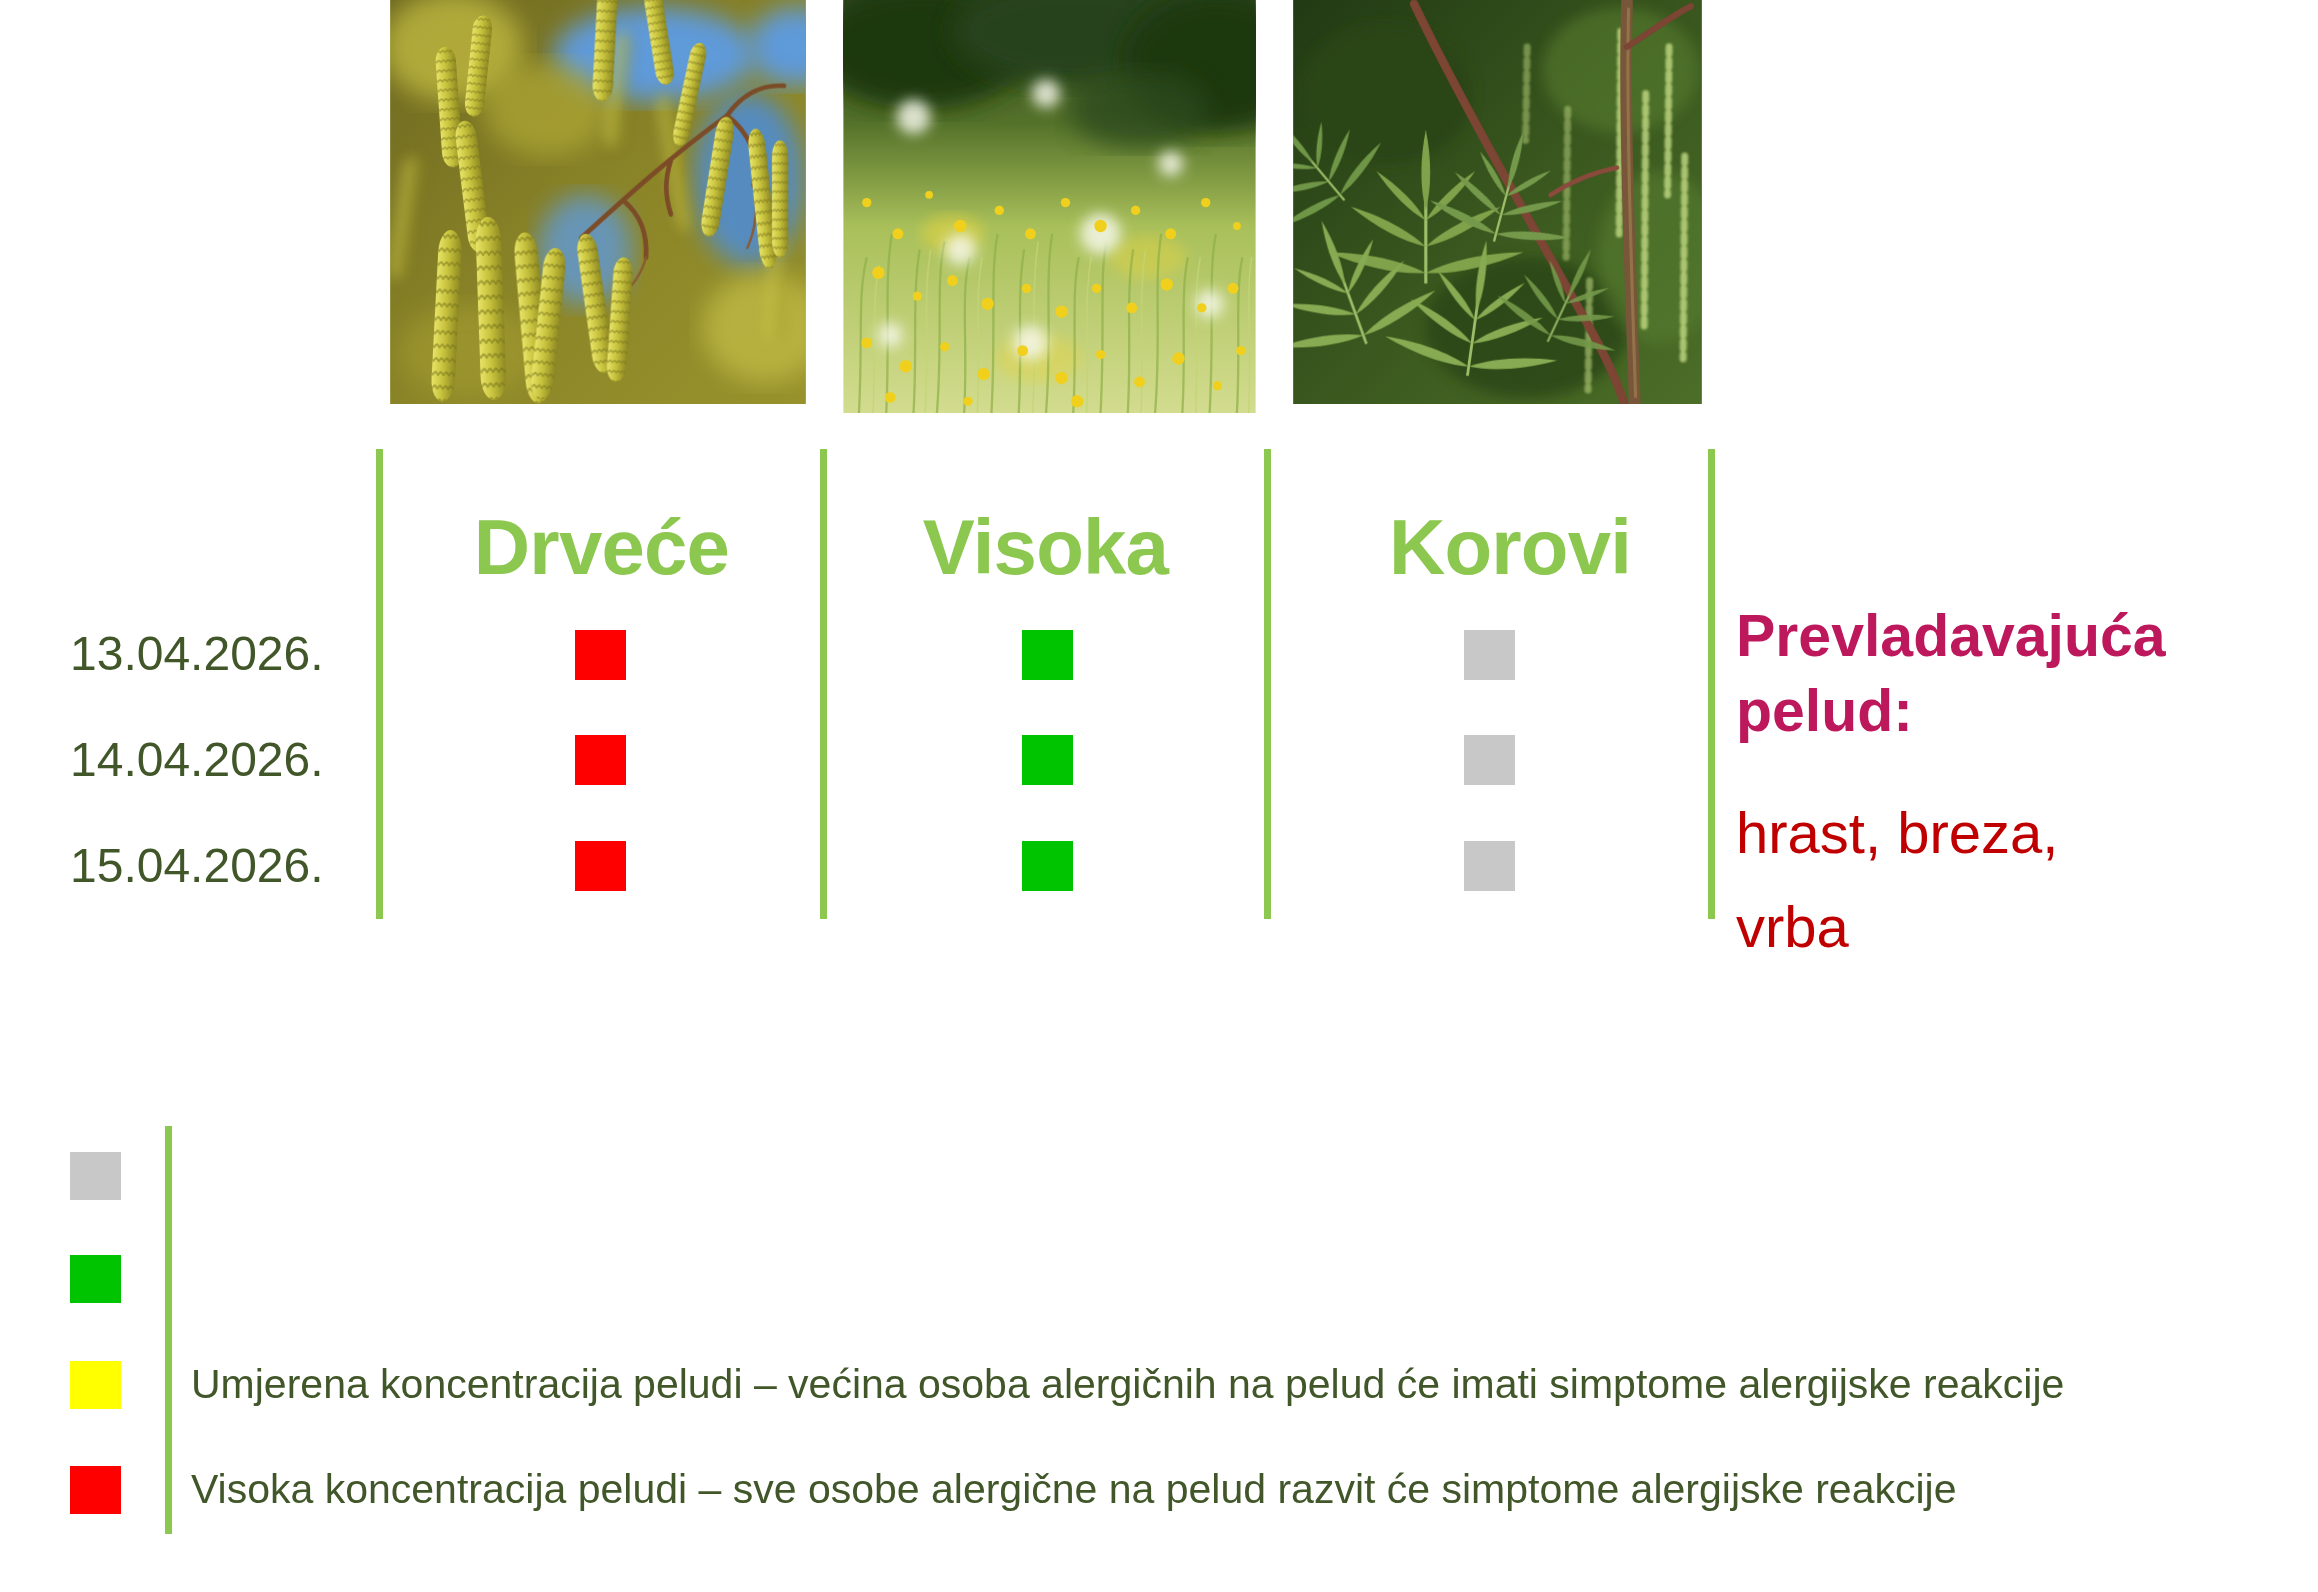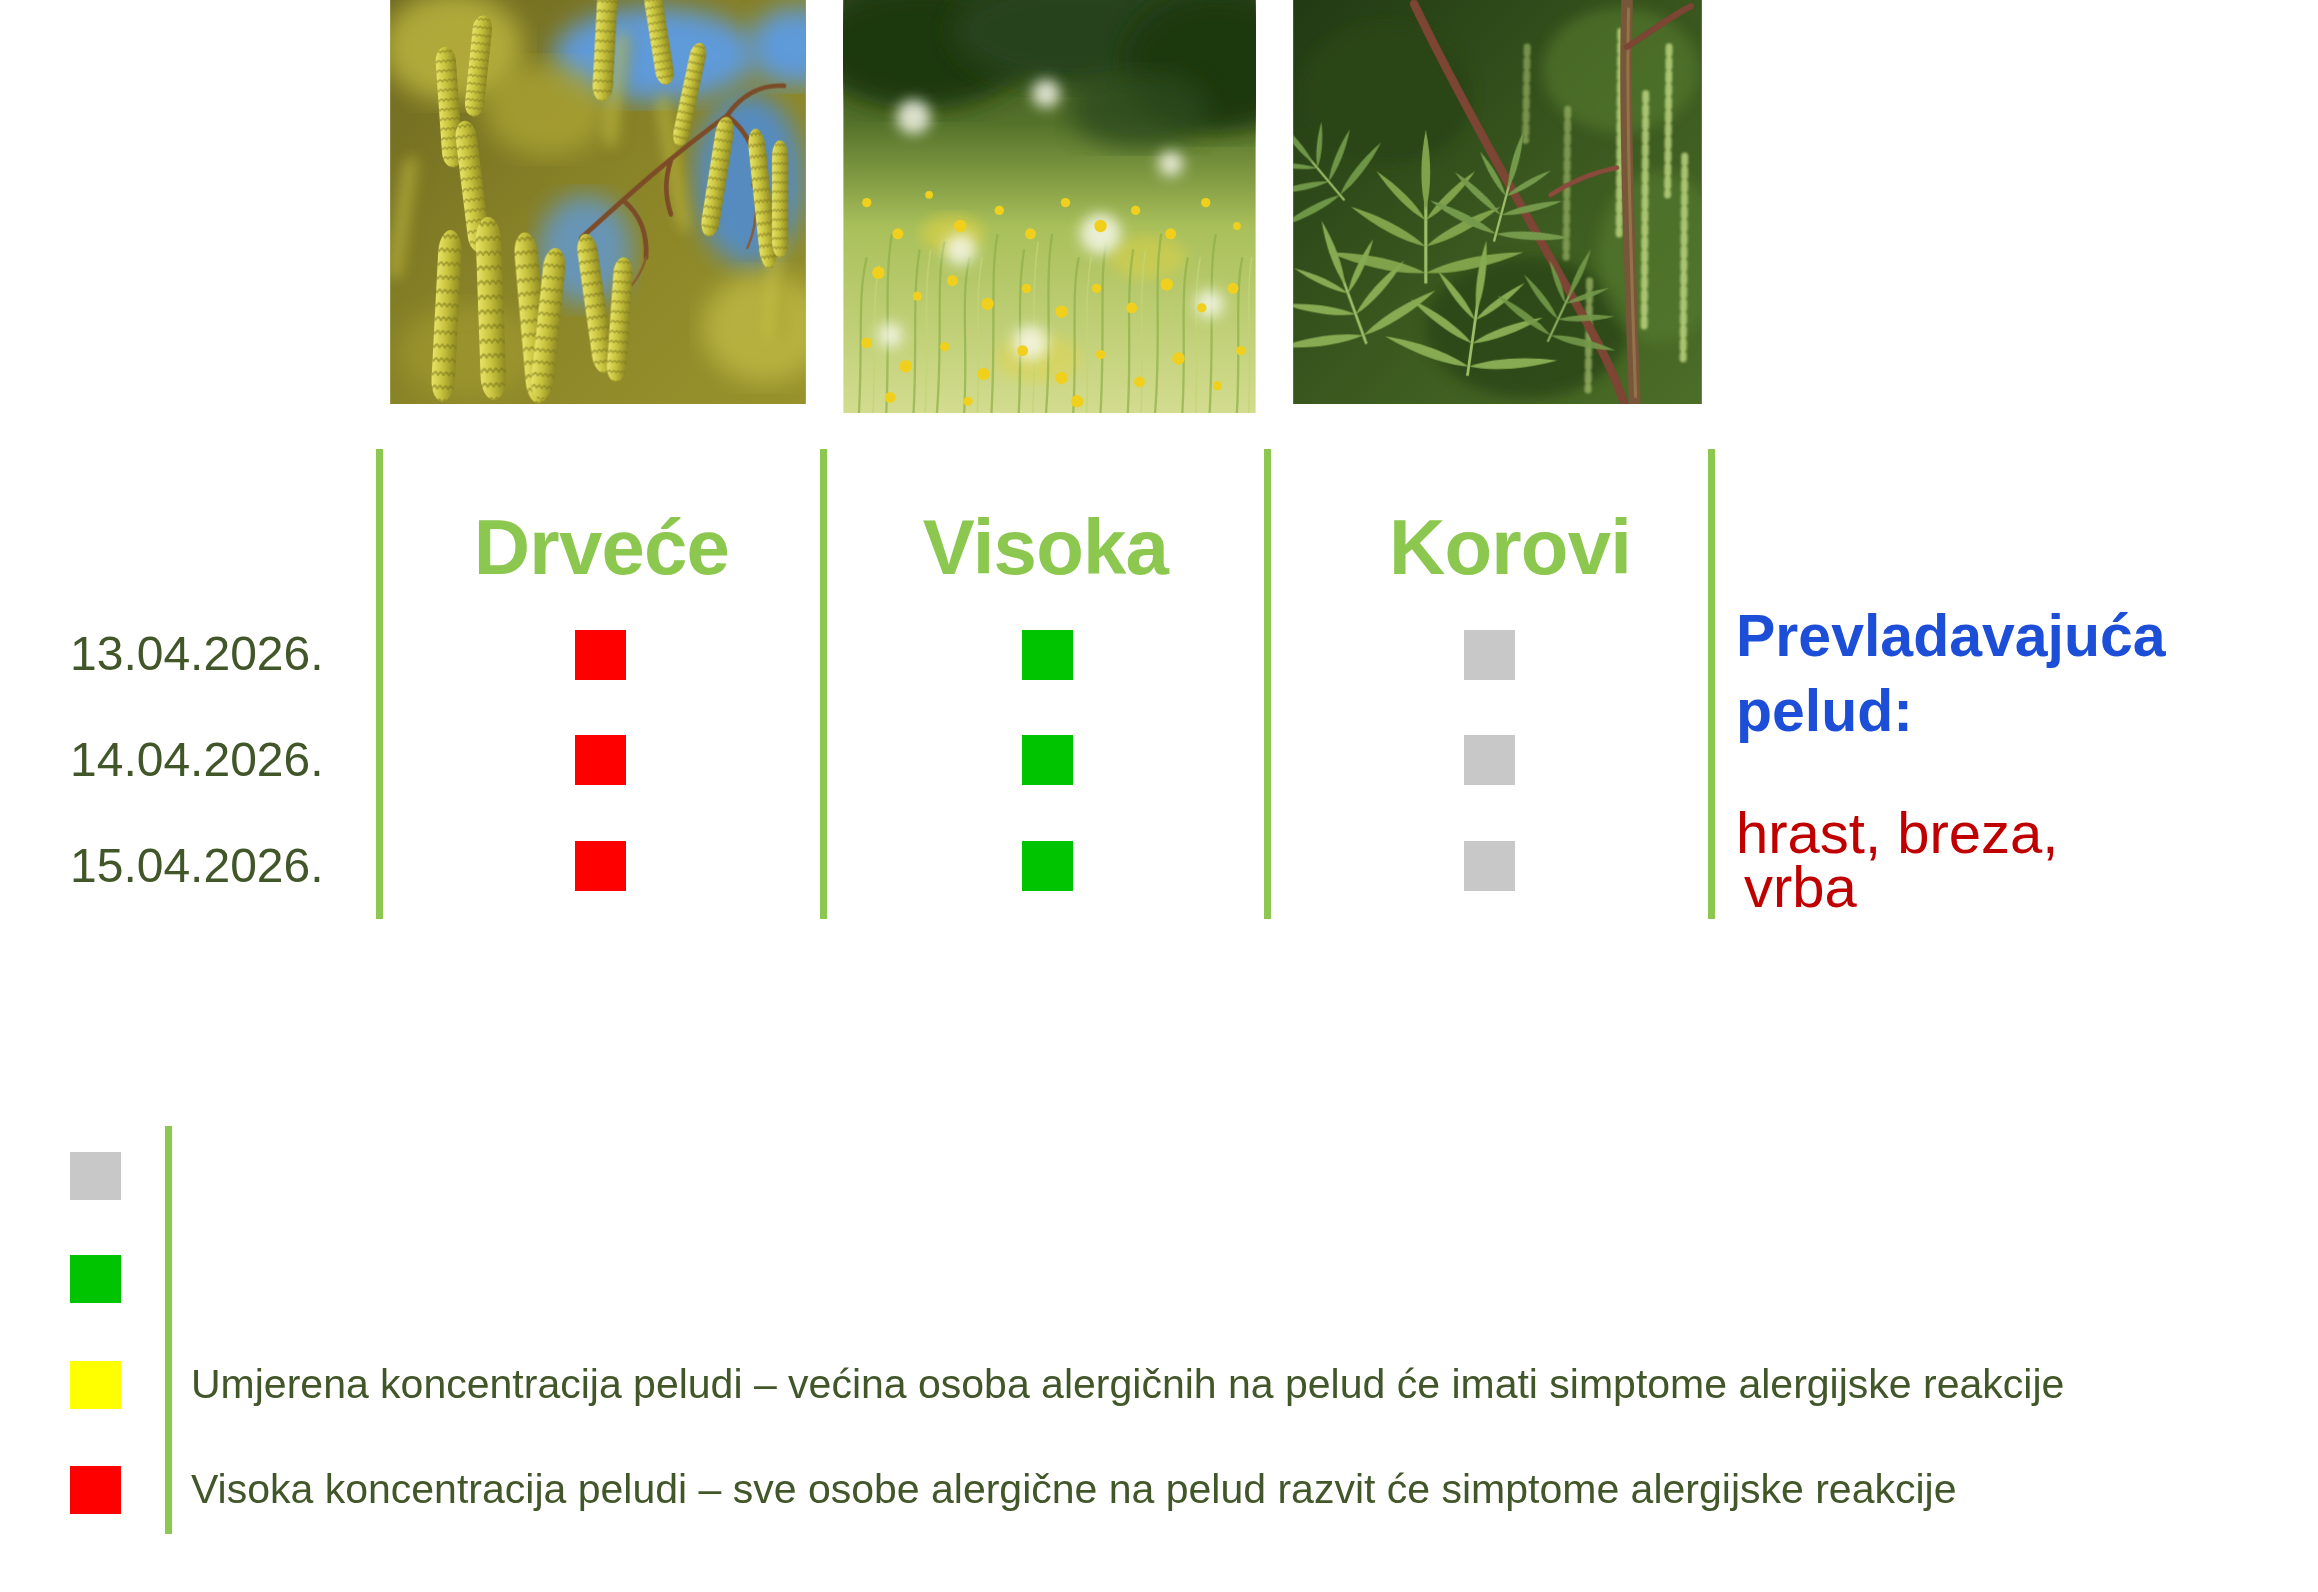--- a/index.html
+++ b/index.html
@@ -17,21 +17,21 @@
     font-size:78px;font-weight:bold;color:#8CC850;text-align:center;
     letter-spacing:-0.8px;
   }
   .date-label{
     position:absolute;left:70px;width:257px;height:56px;line-height:56px;
     font-size:48px;color:#415729;text-align:left;
   }
   .cell{position:absolute;width:51px;height:50px;}
   .dominant-heading{
     position:absolute;left:1736px;width:562px;height:75px;line-height:75px;
-    font-size:59px;font-weight:bold;color:#1d4ed8;
+    font-size:59px;font-weight:bold;color:#be185d;
   }
   .dominant-value{
     position:absolute;left:1736px;width:562px;height:74px;line-height:74px;
     font-size:58px;color:#C00000;
   }
   .legend-swatch{position:absolute;left:70px;width:51px;height:48px;}
   .legend-text{
     position:absolute;left:191px;width:2106px;height:51px;line-height:51px;
     font-size:41px;color:#415729;white-space:nowrap;
   }
@@ -302,21 +302,21 @@
   <div class="cell" style="left: 1022px; top: 735px; background-color: rgb(0, 196, 0);"></div>
   <div class="cell" style="left: 1464px; top: 735px; background-color: rgb(200, 200, 200);"></div>
 
   <div class="cell" style="left: 575px; top: 841px; background-color: rgb(255, 0, 0);"></div>
   <div class="cell" style="left: 1022px; top: 841px; background-color: rgb(0, 196, 0);"></div>
   <div class="cell" style="left: 1464px; top: 841px; background-color: rgb(200, 200, 200);"></div>
 
   <div class="dominant-heading" style="top:599px;">Prevladavajuća</div>
   <div class="dominant-heading" style="top:674px;">pelud:</div>
   <div class="dominant-value" style="top:776px;margin-top:20px;">hrast, breza,</div>
-  <div class="dominant-value" style="top:850px;margin-left:8px;">vrba</div>
+  <div class="dominant-value" style="top:890px;">vrba</div>
 
   <div class="vline legend-line"></div>
 
   <div class="legend-swatch" style="top: 1152px; background-color: rgb(200, 200, 200);"></div>
   <div class="legend-swatch" style="top: 1255px; background-color: rgb(0, 196, 0);"></div>
   <div class="legend-swatch" style="top: 1361px; background-color: rgb(255, 255, 0);"></div>
   <div class="legend-swatch" style="top: 1466px; background-color: rgb(255, 0, 0);"></div>
 
   <div class="legend-text" style="top:1359px;">Umjerena koncentracija peludi – većina osoba alergičnih na pelud će imati simptome alergijske reakcije</div>
   <div class="legend-text" style="top:1464px;">Visoka koncentracija peludi – sve osobe alergične na pelud razvit će simptome alergijske reakcije</div>

